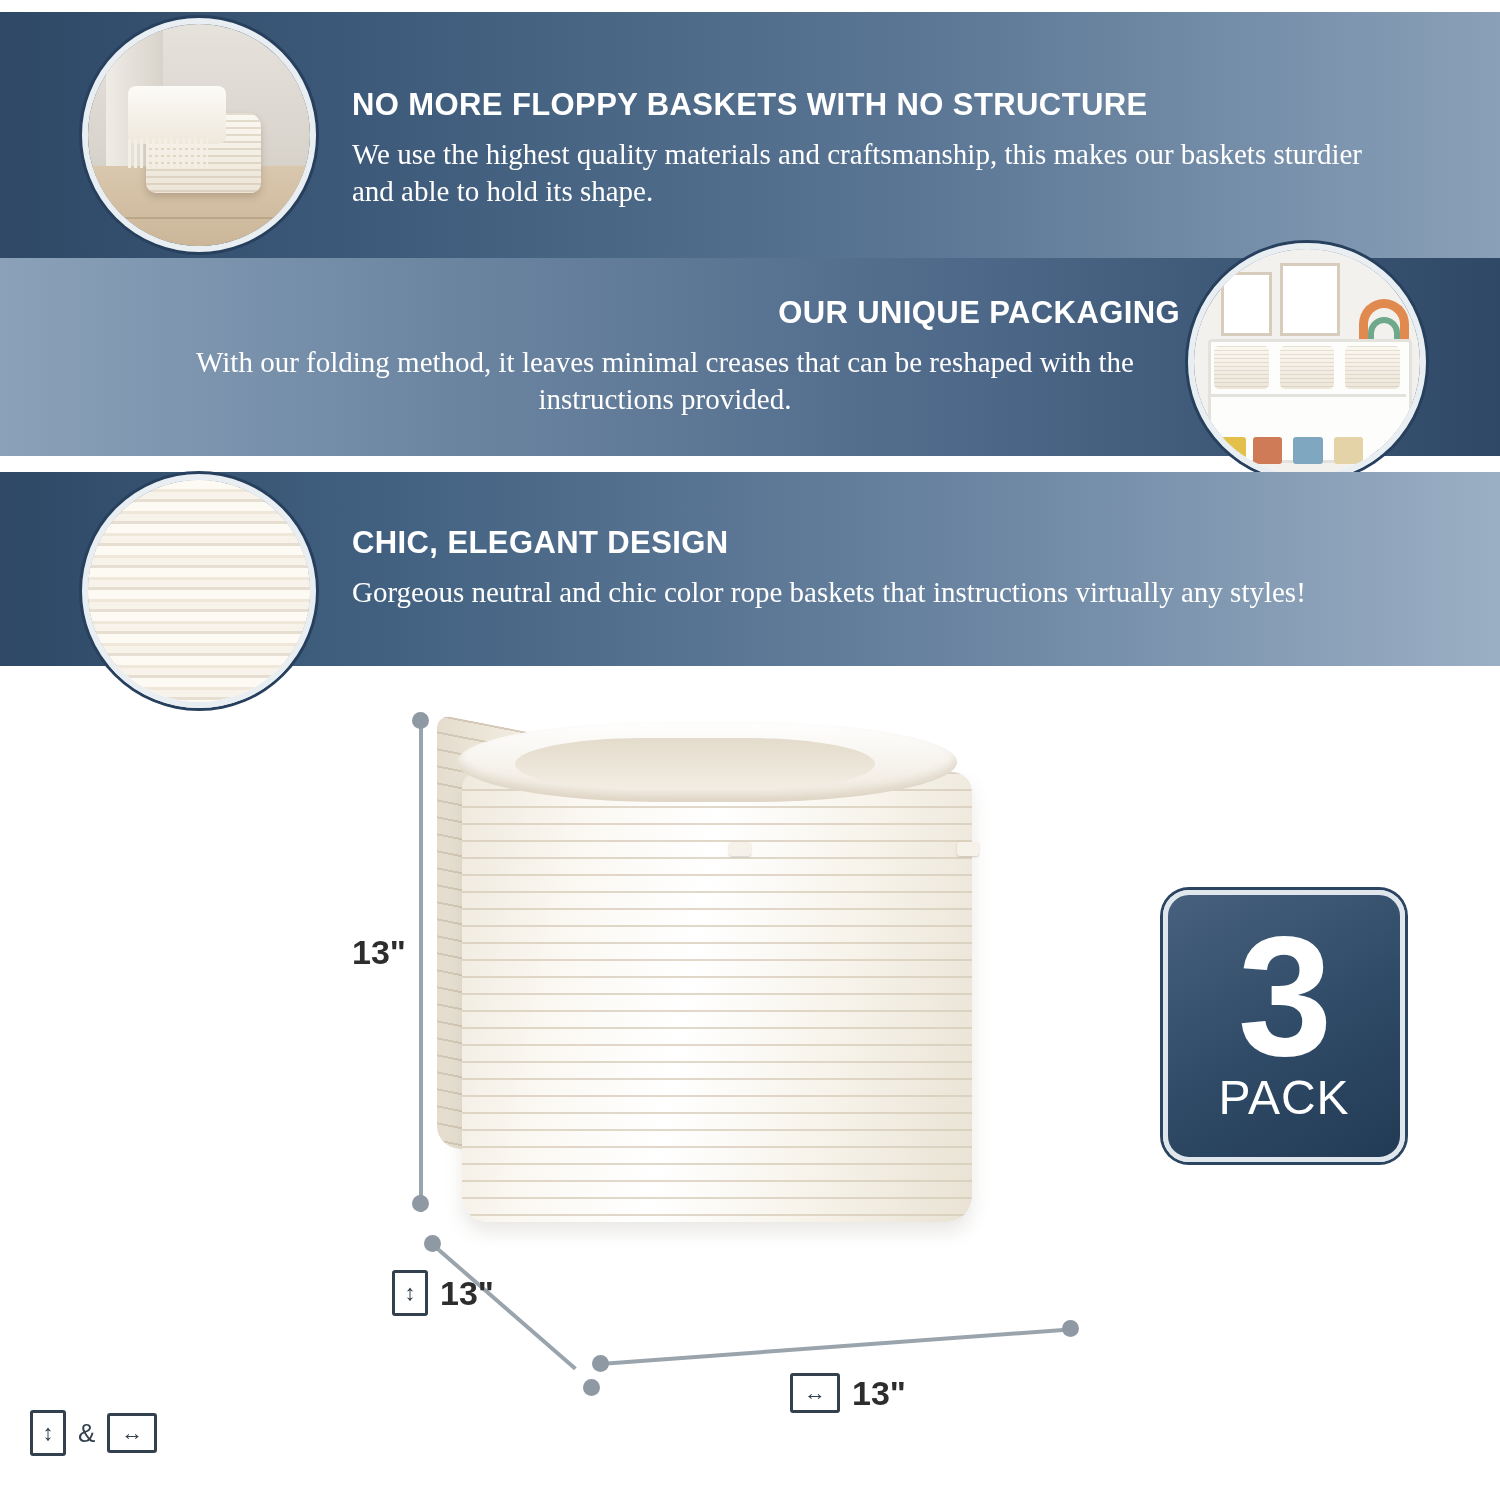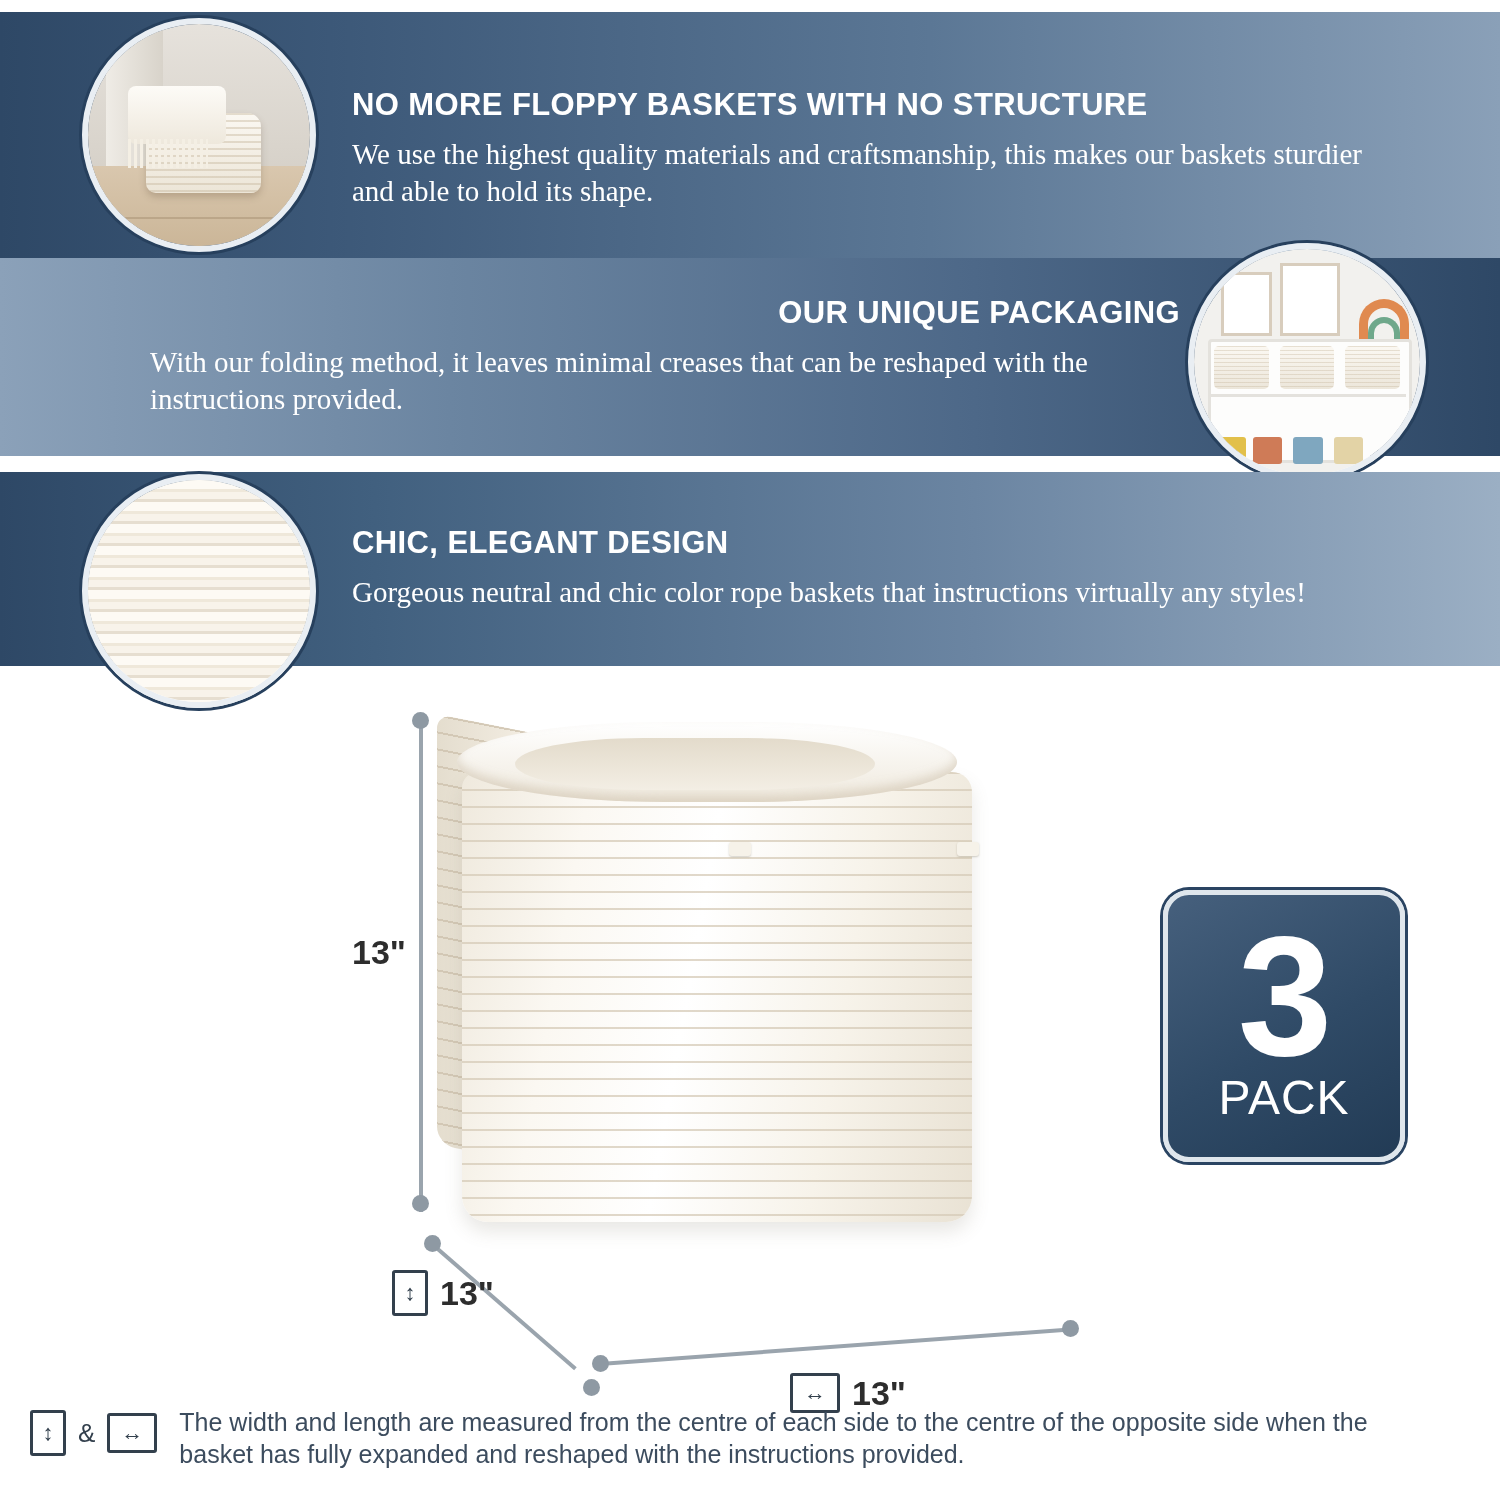--- a/index.html
+++ b/index.html
@@ -43,21 +43,21 @@
 
   .banner-text {
     position: absolute;
     top: 0;
     height: 100%;
     display: flex;
     flex-direction: column;
     justify-content: center;
   }
   .banner-1 .banner-text { left: 352px; width: 1030px; align-items: flex-start; text-align: left; }
-  .banner-2 .banner-text { left: 150px; width: 1030px; align-items: flex-end; text-align: left; }
+  .banner-2 .banner-text { left: 150px; width: 1030px; align-items: flex-end; text-align: center; }
   .banner-3 .banner-text { left: 352px; width: 1000px; align-items: flex-start; text-align: left; }
 
   .banner-title {
     font-size: 31px;
     font-weight: bold;
     letter-spacing: 0.4px;
     margin-bottom: 14px;
     line-height: 1.1;
   }
   .banner-body {
@@ -410,14 +410,13 @@
     <div class="badge-word">PACK</div>
   </div>
 </div>
 
 <div class="footer">
   <div class="footer-icons">
     <div class="chip-box">↕</div>
     <div class="footer-amp">&amp;</div>
     <div class="chip-box wide">↔</div>
   </div>
-  <div class="footer-text">The width and length are measured from the centre of each side to the centre of the opposite side when the basket has fully expanded and reshaped with the instructions provided.</div>
 </div>
 
 </body></html>

